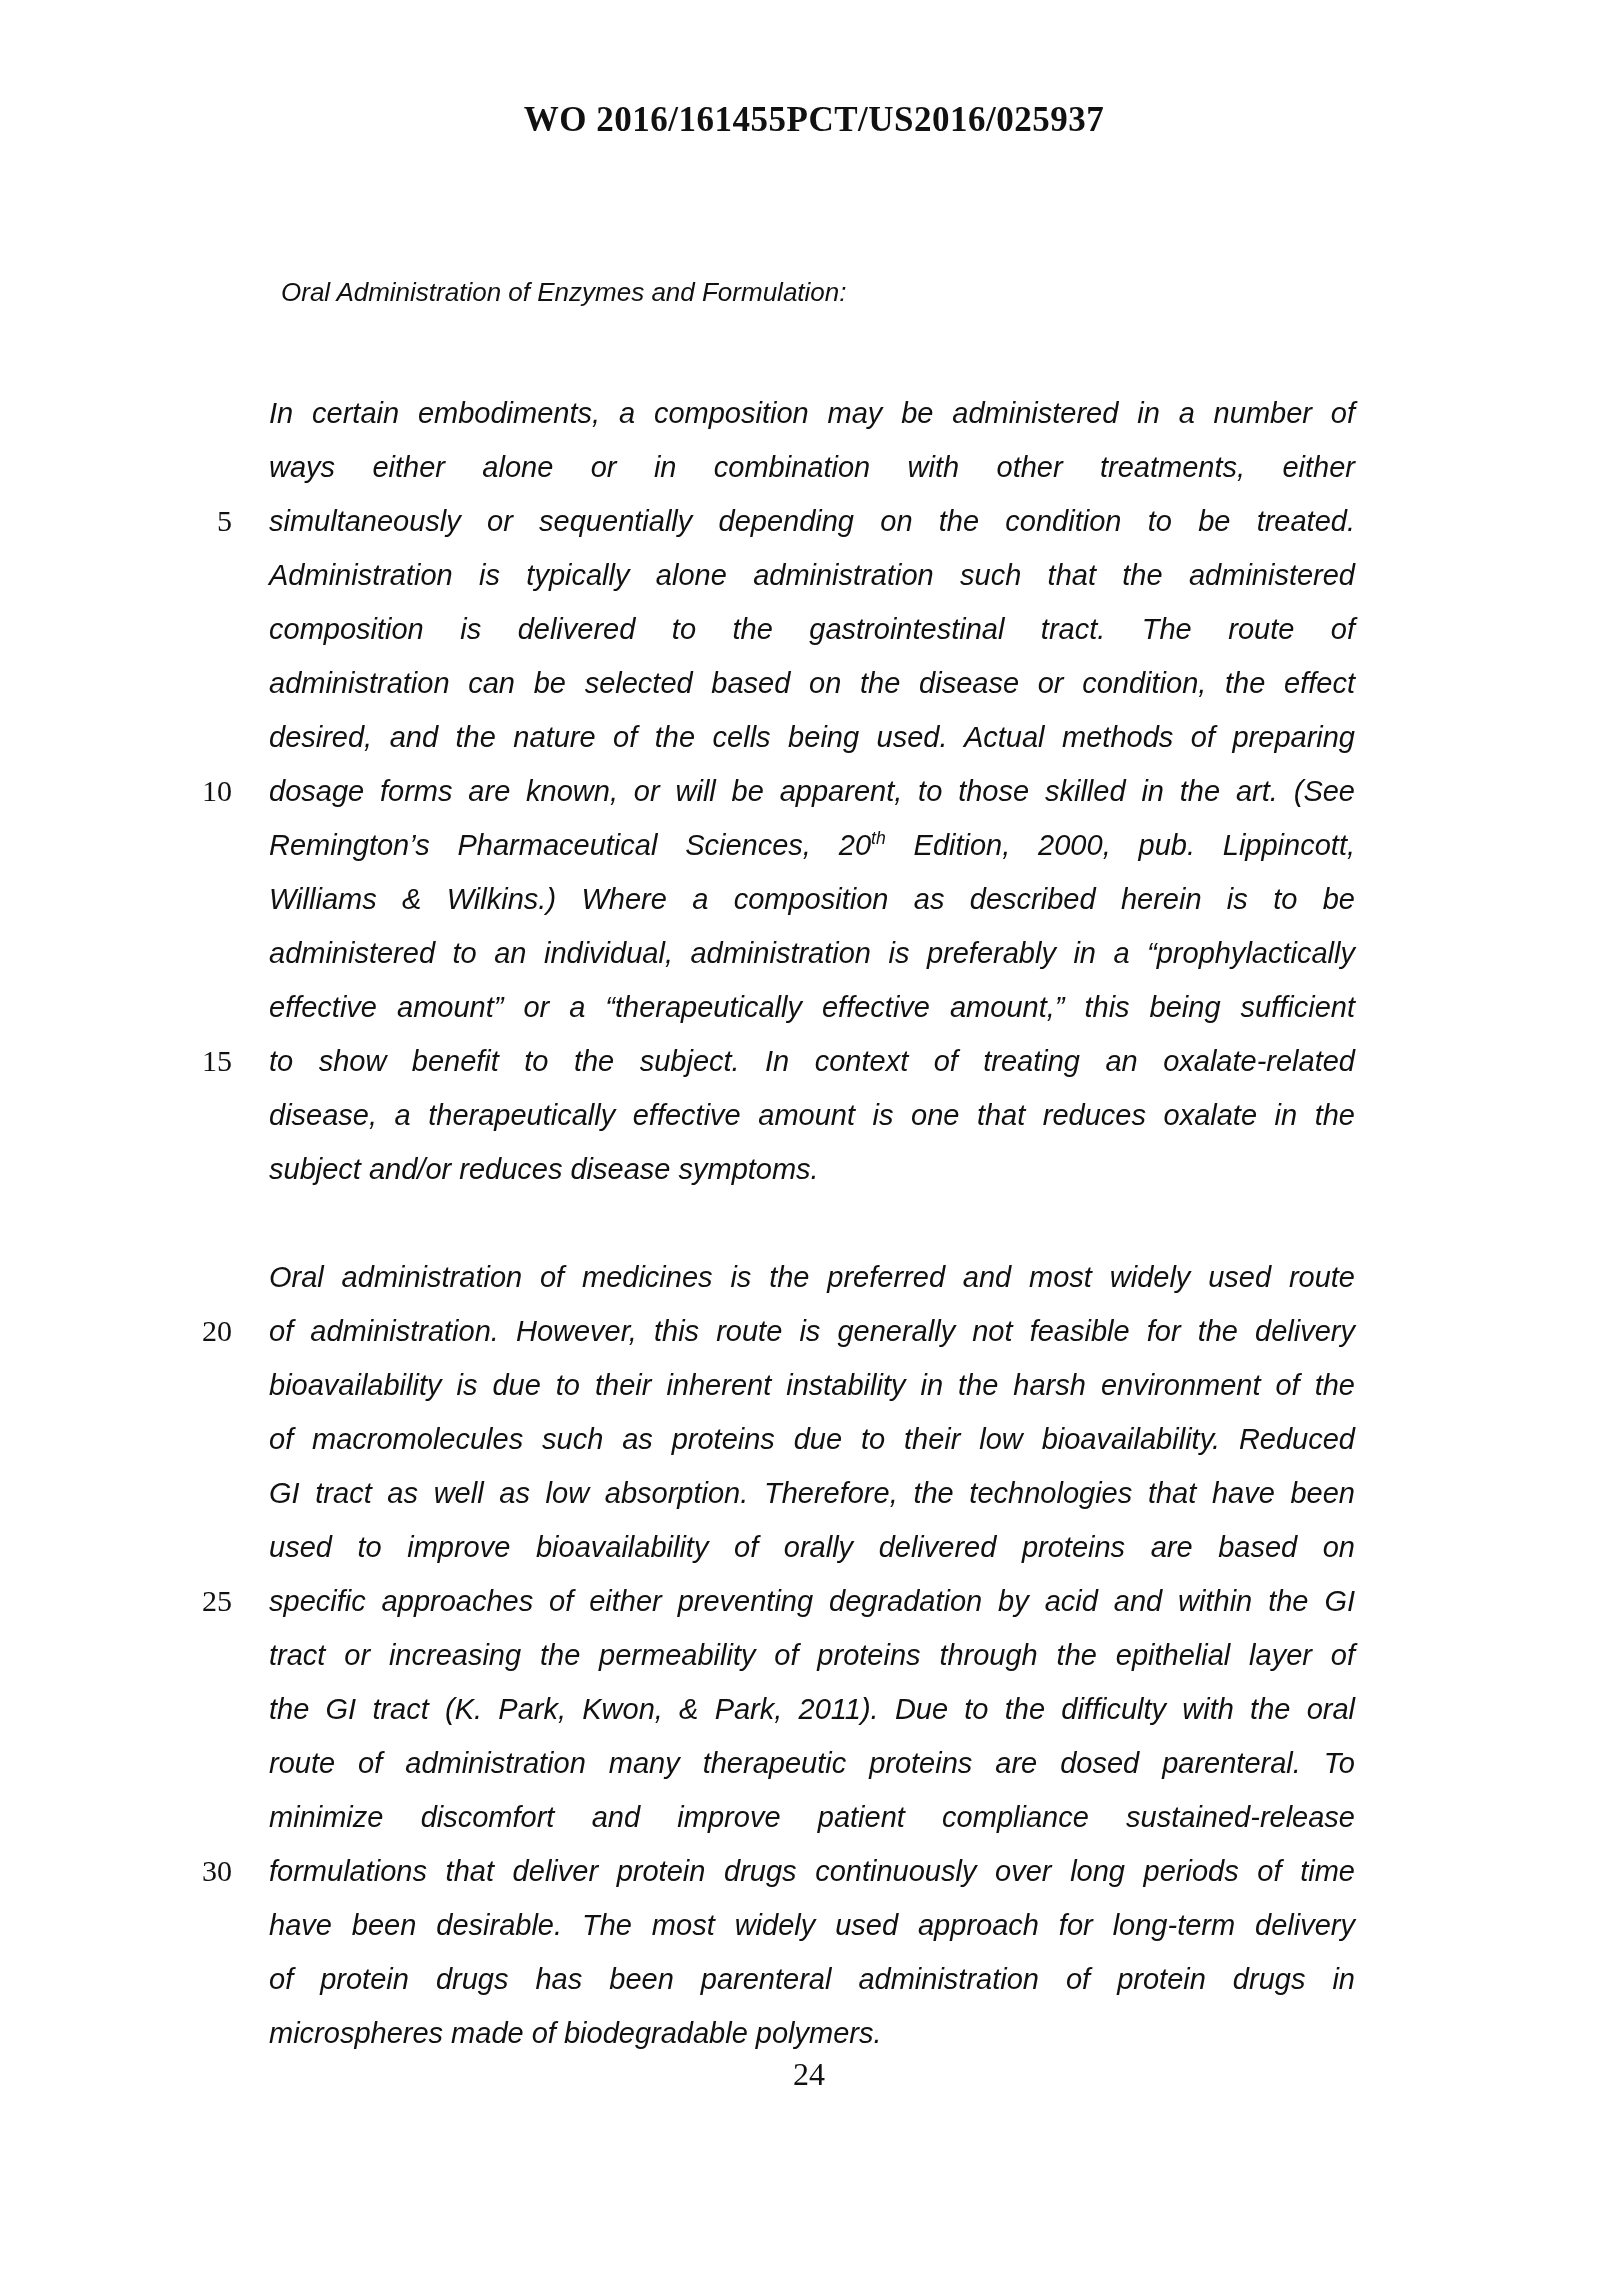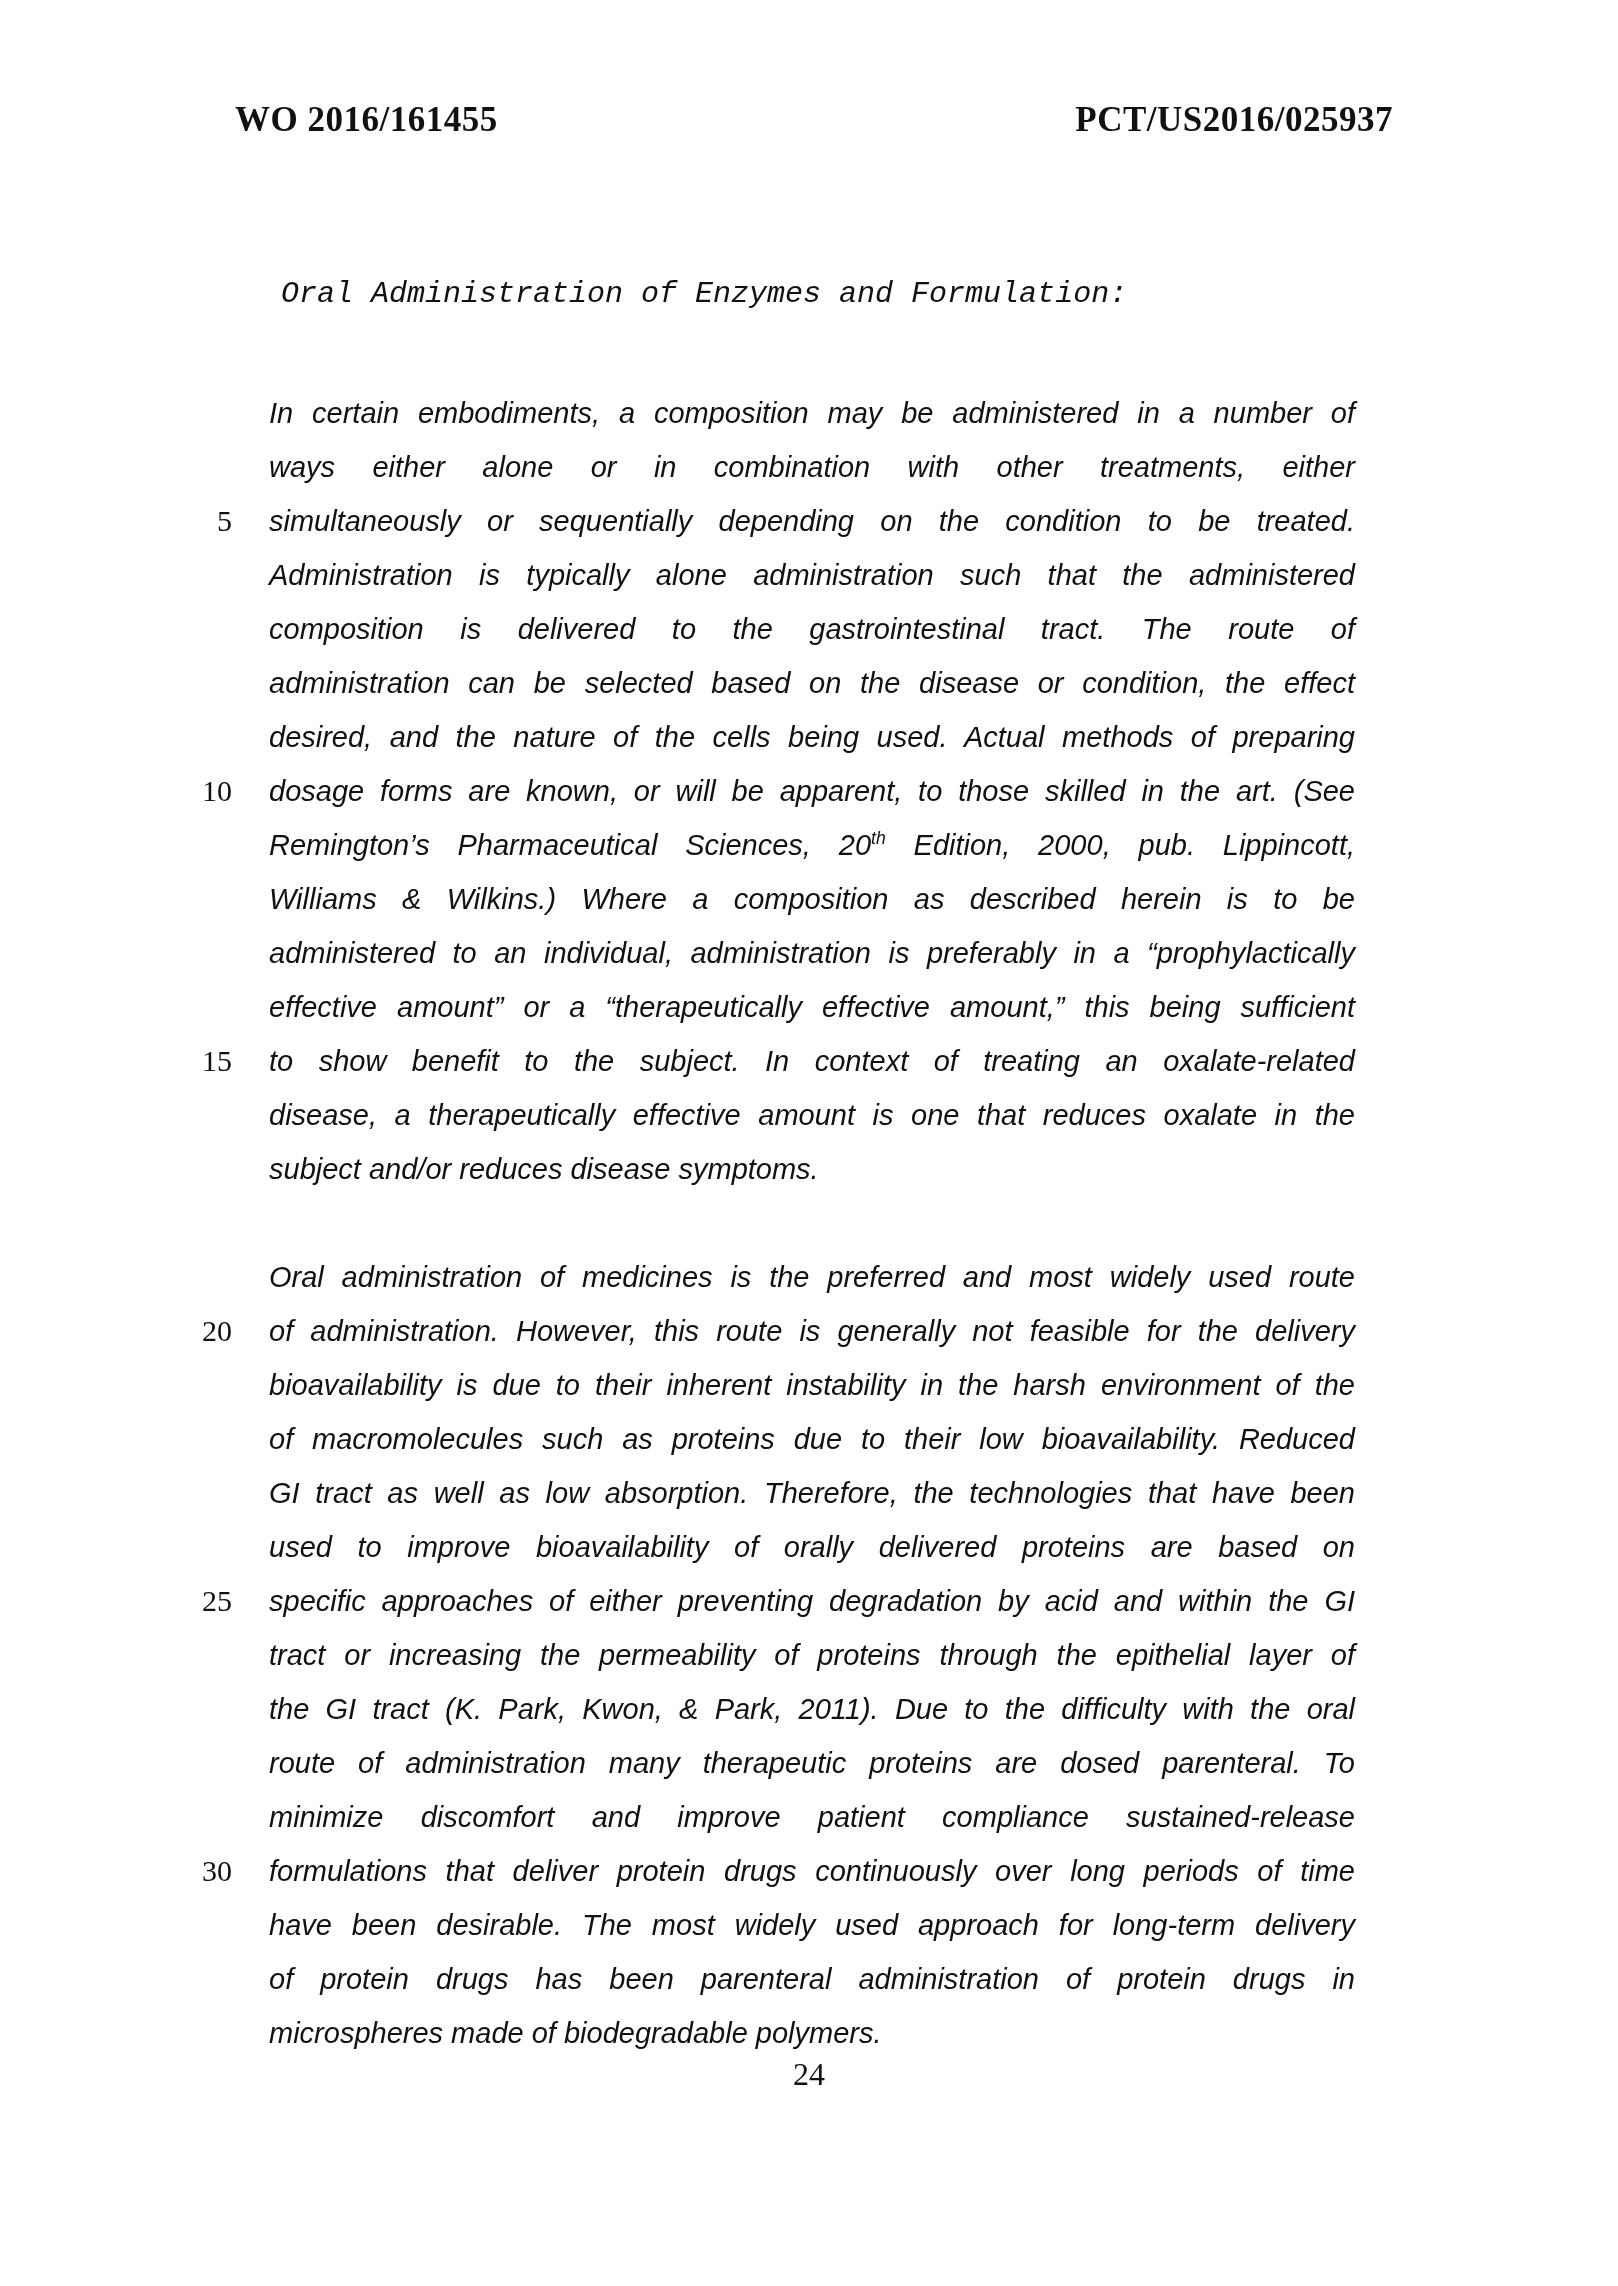--- a/index.html
+++ b/index.html
@@ -16,33 +16,33 @@
     color: #111111;
     overflow: hidden;
     font-family: "Liberation Sans", sans-serif;
   }
   .header {
     position: absolute;
     top: 100px;
     left: 235px;
     width: 1158px; 
     display: flex;
-    justify-content: space-between;
+    justify-content: center;
     font-family: "Liberation Serif", serif;
     font-weight: bold;
     font-size: 35px;
     letter-spacing: 0.5px;
   }
   .section-title {
     position: absolute;
     top: 277px;
     left: 281px;
     font-style: italic;
-    font-size: 30px;
-    font-family: Liberation Mono, monospace;
+    font-size: 26px;
+    font-family: Liberation Sans, sans-serif;
   }
   .body-text {
     position: absolute;
     top: 386px;
     left: 191px;
     width: 1164px; 
   }
   .line {
     position: relative;
     height: 54px;

